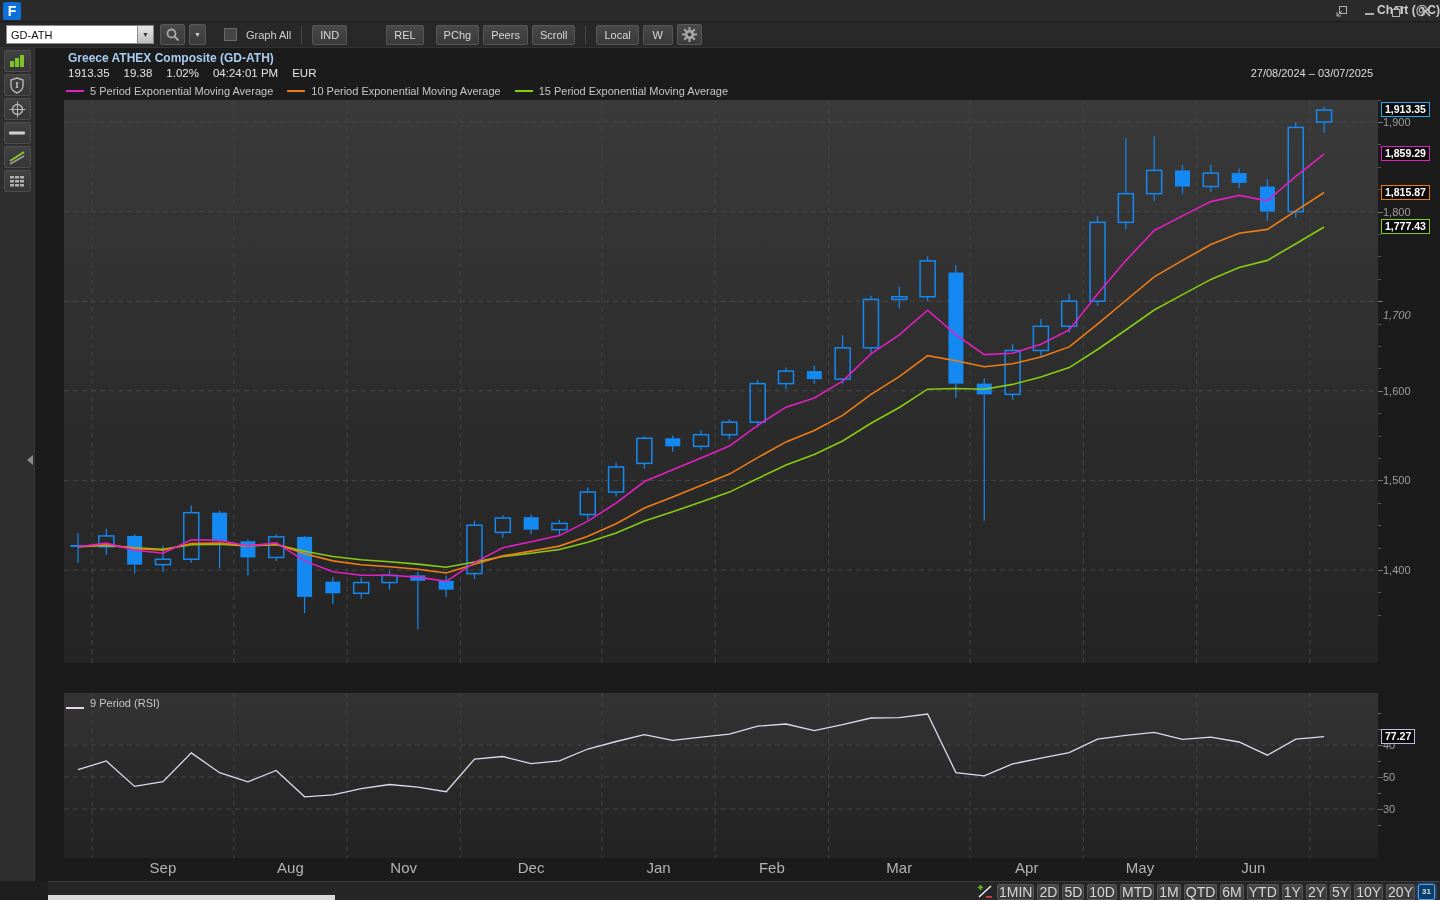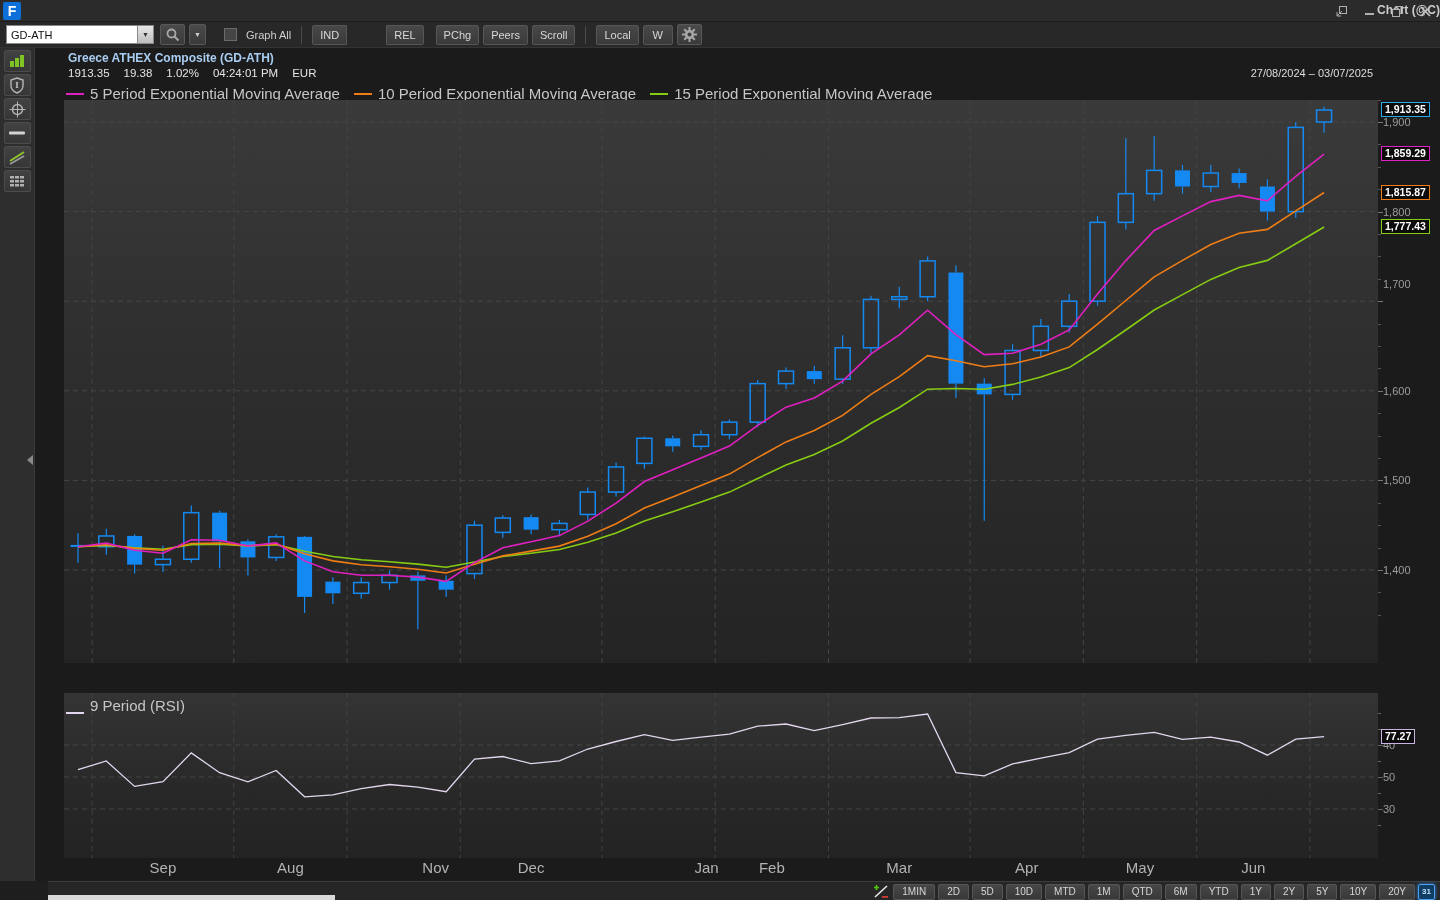--- a/index.html
+++ b/index.html
@@ -36,36 +36,36 @@
 
   
   .main { position:absolute; left:36px; top:48px; width:1404px; height:833px; background:#1b1b1b; }
   .hdr-title { position:absolute; left:32px; top:3px; color:#a9cdf1; font-size:12px; font-weight:bold; }
   .hdr-line2 { position:absolute; left:32px; top:19px; color:#e4e4e4; font-size:11.5px; }
   .hdr-line2 span { margin-right:14px; }
   .hdr-range { position:absolute; right:67px; top:19px; color:#dddddd; font-size:11px; }
   .legend { position:absolute; left:30px; top:37px; display:flex; gap:14px; align-items:center; }
   .legend-item { display:flex; align-items:center; gap:6px; }
   .legend-swatch { width:18px; height:2px; }
-  .legend-label { color:#c6c6c6; font-size:15px; }
+  .legend-label { color:#c6c6c6; font-size:11px; }
 
   .plot { position:absolute; left:28px; top:52px; width:1314px; height:563px; background:linear-gradient(180deg,#3a3a3a 0%, #2c2c2c 55%, #242424 100%); }
   .rsi-panel { position:absolute; left:28px; top:645px; width:1314px; height:165px; background:linear-gradient(180deg,#343434 0%, #282828 60%, #232323 100%); }
   .rsi-legend { position:absolute; left:30px; top:649px; display:flex; gap:6px; align-items:flex-end; }
 
   .axis-label { position:absolute; color:#9d9d9d; font-size:11px; }
   .axis-tick { position:absolute; height:1px; background:#6f6f6f; }
   .month-label { position:absolute; top:811px; color:#b3b3b3; font-size:15px; transform:translateX(-50%); }
 
   .badge { position:absolute; left:1345px; background:#0c0c0c; border:1px solid #888; color:#fff; font-size:10.5px; font-weight:bold; padding:0px 3px; line-height:13px; white-space:nowrap; }
 
   
   .bottombar { position:absolute; left:0; top:881px; width:1440px; height:19px; background:#262626; border-top:1px solid #3c3c3c; }
   .timebar { position:absolute; right:5px; top:1px; height:17px; display:flex; gap:3px; align-items:center; }
-  .tf-btn { height:16px; background:linear-gradient(#474747,#383838); border:1px solid #555; border-radius:2px; color:#d6d6d6; font-size:10px; padding:0 8px; line-height:14px; cursor:pointer; }
+  .tf-btn { height:16px; background:linear-gradient(#474747,#383838); border:1px solid #555; border-radius:2px; color:#d6d6d6; font-size:14px; padding:0 1px; line-height:14px; cursor:pointer; }
   .cal-btn { width:17px; height:16px; background:#103d63; border:1px solid #4fa0f0; border-radius:2px; box-shadow:0 0 4px #2f7fd0; color:#bfe0ff; font-size:8px; font-weight:bold; text-align:center; line-height:14px; cursor:pointer; }
   .settings-icon { width:18px; height:16px; display:flex; align-items:center; justify-content:center; cursor:pointer; }
   .bottom-strip { position:absolute; left:48px; top:895px; width:287px; height:5px; background:#d9d9d9; }
   .bottom-corner { position:absolute; left:0; top:881px; width:48px; height:19px; background:#1e1e1e; }
 </style>
 </head>
 <body>
 
 <div id="app">
 
@@ -483,21 +483,21 @@
         </svg>
     </div>
     <div class="rsi-legend">
       <span class="legend-swatch" id="sw-rsi" style="background: rgb(226, 215, 238);"></span>
       <span class="legend-label">9 Period (RSI)</span>
     </div>
 
     <div id="y-rail">
         <div class="axis-label" style="left: 1347px; top: 68px;">1,900</div>
         <div class="axis-label" style="left: 1347px; top: 157.6px;">1,800</div>
-        <div class="axis-label" style="left: 1347px; top: 230px;">1,700</div>
+        <div class="axis-label" style="left: 1347px; top: 261px; font-style: italic;">1,700</div>
         <div class="axis-label" style="left: 1347px; top: 336.8px;">1,600</div>
         <div class="axis-label" style="left: 1347px; top: 426.4px;">1,500</div>
         <div class="axis-label" style="left: 1347px; top: 516px;">1,400</div>
         <div class="axis-tick" style="left: 1342px; width: 3px; background: rgb(85, 85, 85); top: 566.8px;"></div>
         <div class="axis-tick" style="left: 1342px; width: 3px; background: rgb(85, 85, 85); top: 544.4px;"></div>
         <div class="axis-tick" style="left: 1342px; width: 5px; background: rgb(119, 119, 119); top: 522px;"></div>
         <div class="axis-tick" style="left: 1342px; width: 3px; background: rgb(85, 85, 85); top: 499.6px;"></div>
         <div class="axis-tick" style="left: 1342px; width: 3px; background: rgb(85, 85, 85); top: 477.2px;"></div>
         <div class="axis-tick" style="left: 1342px; width: 3px; background: rgb(85, 85, 85); top: 454.8px;"></div>
         <div class="axis-tick" style="left: 1342px; width: 5px; background: rgb(119, 119, 119); top: 432.4px;"></div>
@@ -528,23 +528,23 @@
         <div class="axis-tick" style="left: 1342px; width: 3px; background: rgb(102, 102, 102); top: 745px;"></div>
         <div class="axis-tick" style="left: 1342px; width: 5px; background: rgb(102, 102, 102); top: 729px;"></div>
         <div class="axis-tick" style="left: 1342px; width: 3px; background: rgb(102, 102, 102); top: 713px;"></div>
         <div class="axis-tick" style="left: 1342px; width: 5px; background: rgb(102, 102, 102); top: 697px;"></div>
         <div class="axis-tick" style="left: 1342px; width: 3px; background: rgb(102, 102, 102); top: 681px;"></div>
         <div class="axis-tick" style="left: 1342px; width: 3px; background: rgb(102, 102, 102); top: 665px;"></div>
       </div>
     <div id="x-rail">
         <div class="month-label" style="left: 126.96px;">Sep</div>
         <div class="month-label" style="left: 254.4px;">Aug</div>
-        <div class="month-label" style="left: 367.68px; margin-left: 32px;">Nov</div>
+        <div class="month-label" style="left: 367.68px;">Nov</div>
         <div class="month-label" style="left: 495.12px;">Dec</div>
-        <div class="month-label" style="left: 622.56px; margin-left: 48px;">Jan</div>
+        <div class="month-label" style="left: 622.56px;">Jan</div>
         <div class="month-label" style="left: 735.84px;">Feb</div>
         <div class="month-label" style="left: 863.28px;">Mar</div>
         <div class="month-label" style="left: 990.72px;">Apr</div>
         <div class="month-label" style="left: 1104px;">May</div>
         <div class="month-label" style="left: 1217.28px;">Jun</div>
       </div>
 
     <div class="badge" id="badge-price" style="border-color: rgb(42, 167, 232); top: 54px;">1,913.35</div>
     <div class="badge" id="badge-ema5" style="border-color: rgb(224, 32, 192); top: 98px;">1,859.29</div>
     <div class="badge" id="badge-ema10" style="border-color: rgb(238, 125, 22); top: 137px;">1,815.87</div>

